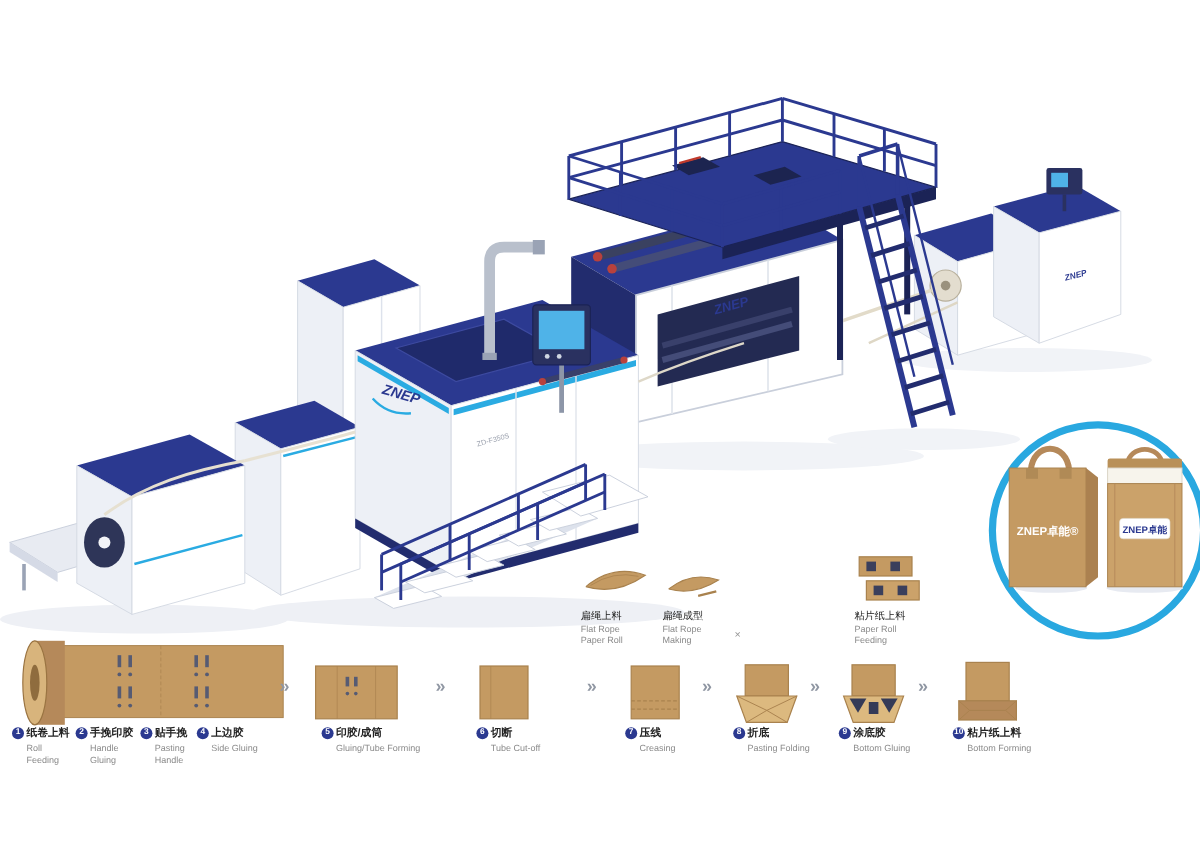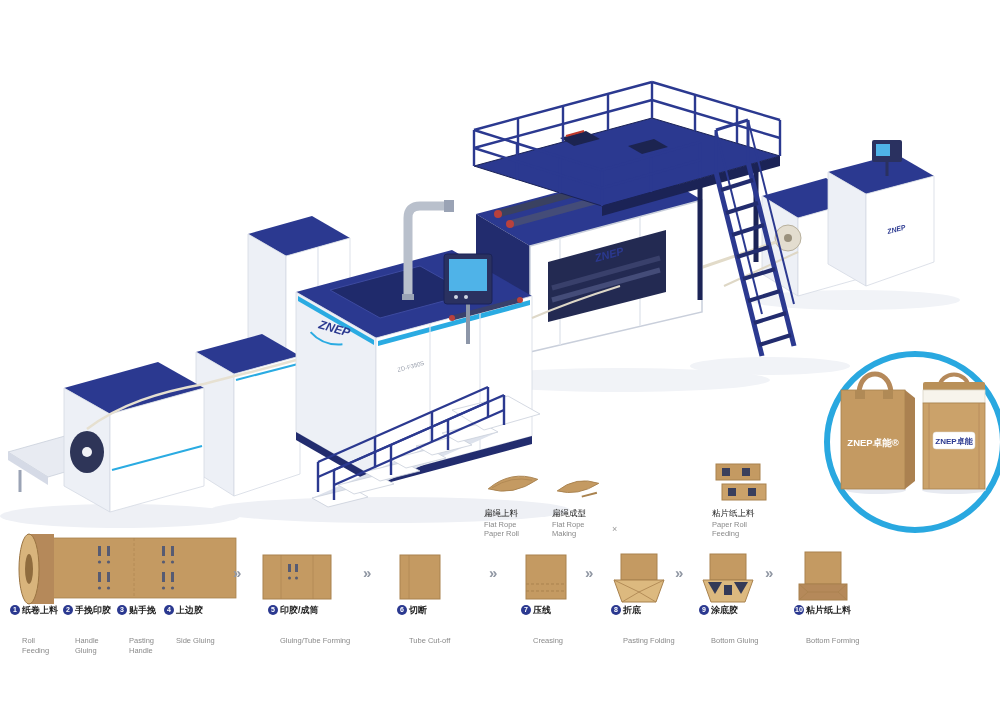--- a/index.html
+++ b/index.html
@@ -7,21 +7,21 @@
   html,body{background:#fff}
   body{font-family:"Liberation Sans","DejaVu Sans",sans-serif;}
   .canvas{position:relative;width:1000px;height:708px;background:#ffffff;overflow:hidden}
   .abs{position:absolute}
   svg{display:block}
   
   .arrow{position:absolute;top:564px;font-size:15px;font-weight:bold;color:#9097a3;letter-spacing:-1px}
   .stepicon{position:absolute;top:552px}
   .lbl{position:absolute;top:604px;width:92px}
   .lbl .cn{font-size:9px;color:#222;font-weight:700;white-space:nowrap}
-  .lbl .en{font-size:7.5px;color:#8a8a8a;line-height:1.3;margin-top:19px;padding-left:12px}
+  .lbl .en{font-size:7.5px;color:#8a8a8a;line-height:1.3;margin-top:2px;padding-left:12px}
   .prelbl{width:54px}
   .n{display:inline-block;min-width:10px;height:10px;padding:0 1px;border-radius:6px;background:#2b3990;color:#fff;
      font-size:7px;line-height:10px;text-align:center;font-weight:700;margin-right:2px;vertical-align:1px}
   
   .midcol{position:absolute;top:458px}
   .midcol .icon{height:48px;display:flex;align-items:flex-end;margin-bottom:2px}
   .midcol .cn{font-size:8.5px;color:#222;font-weight:400;white-space:nowrap}
   .midcol .en{font-size:7.5px;color:#8a8a8a;line-height:1.25}
   .sep{position:absolute;left:612px;top:524px;font-size:9px;color:#999}
   

